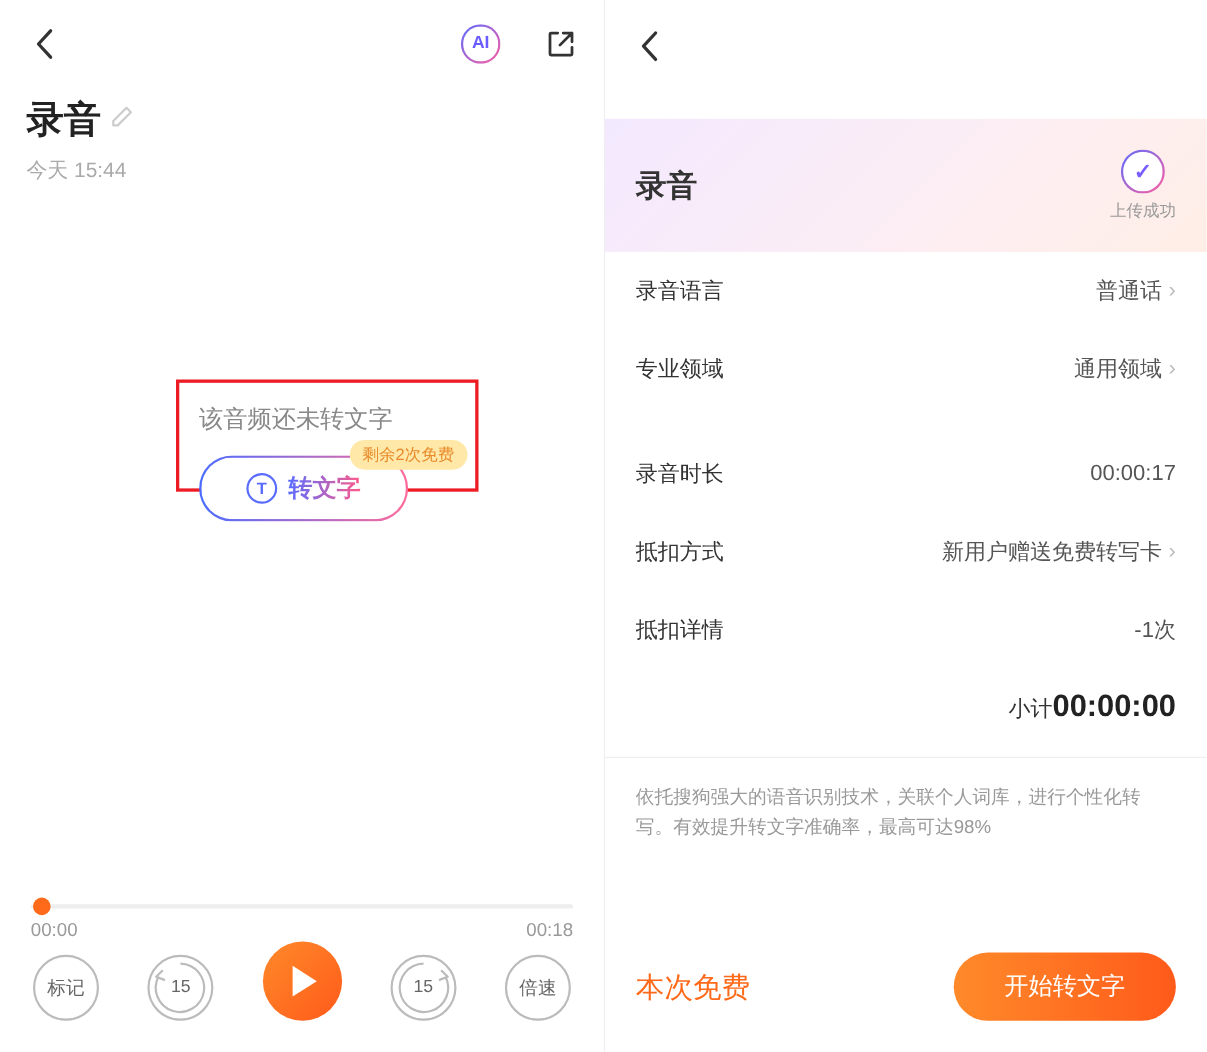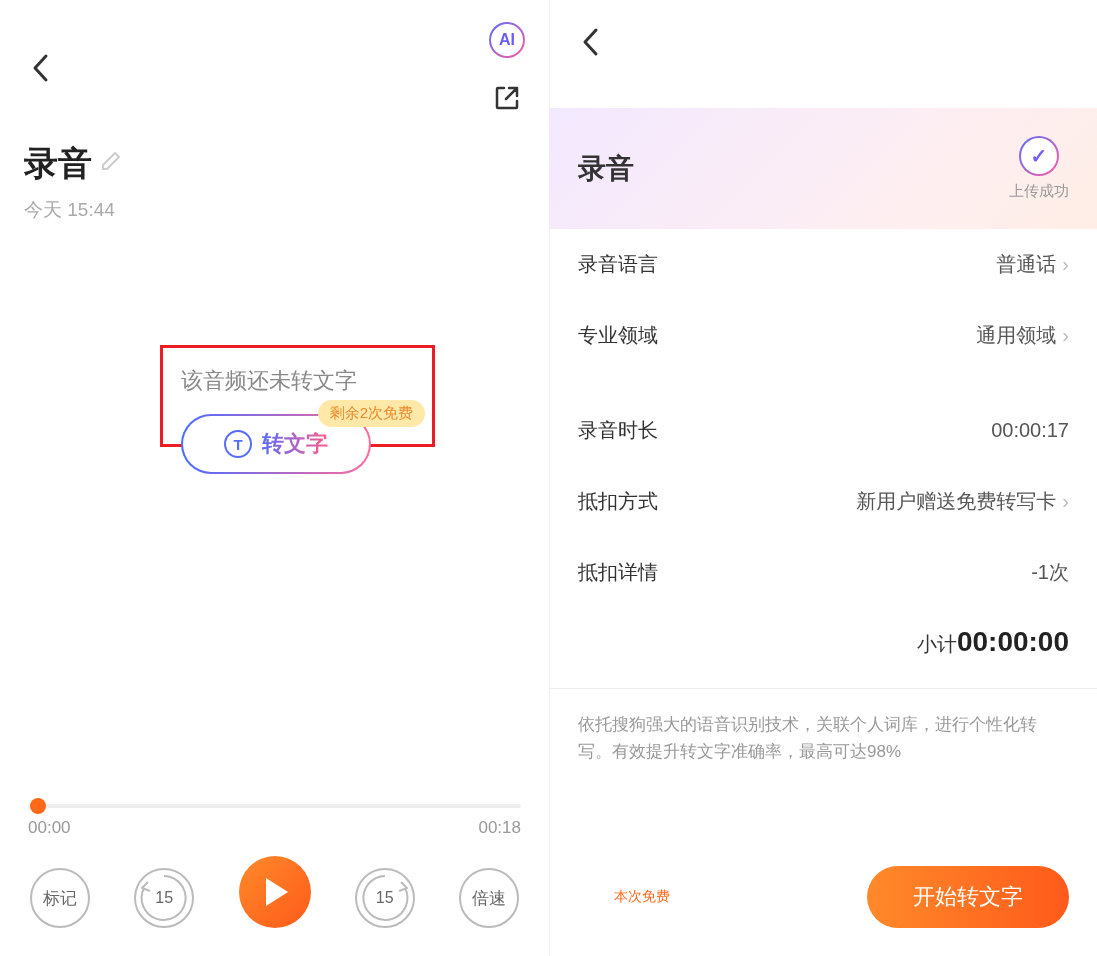--- a/index.html
+++ b/index.html
@@ -31,21 +31,21 @@
     align-items: center;
     justify-content: space-between;
     padding: 22px 24px 0 24px;
   }
   .back-btn {
     width: 32px; height: 32px;
     display: flex; align-items: center; justify-content: center;
     cursor: pointer;
   }
   .header-actions {
-    display: flex; gap: 25px; align-items: center; flex-direction: column;
+    display: flex; gap: 40px; align-items: center;
   }
   .ai-icon {
     width: 36px; height: 36px;
     border-radius: 50%;
     border: 2px solid transparent;
     background:
       linear-gradient(#fff,#fff) padding-box,
       linear-gradient(135deg,#5a6cff,#ff5ea0) border-box;
     display:flex;align-items:center;justify-content:center;
     font-size:16px;font-weight:600;
@@ -144,21 +144,20 @@
     position:absolute;
     left:10px;top:50%;
     transform:translate(-50%,-50%);
     width:16px;height:16px;
     border-radius:50%;
     background:#ff6a1a;
   }
   .time-row {
     display:flex;justify-content:space-between;
     font-size:17px;color:#999;
-    margin-bottom:18px;
   }
   .controls {
     display:flex;justify-content:space-between;align-items:flex-end;
     padding:0 2px;
   }
   .ctrl-btn {
     width:60px;height:60px;border-radius:50%;
     border:2px solid #bbb;
     display:flex;align-items:center;justify-content:center;
     font-size:17px;color:#666;
@@ -236,21 +235,21 @@
     font-size:17px;color:#999;line-height:1.6;
   }
 
   .rp-bottom {
     position:absolute;left:0;right:0;bottom:0;
     padding:22px 28px 28px;
     display:flex;justify-content:space-between;align-items:center;
     background:#fff;
   }
   .free-label {
-    font-size:14px;color:#ff6a1a;font-weight:500;margin-left:36px;
+    font-size:26px;color:#ff6a1a;font-weight:500;
   }
   .start-btn {
     padding:16px 46px;
     border-radius:32px;
     background:linear-gradient(90deg,#ff8a2a,#ff5a1a);
     color:#fff;font-size:22px;font-weight:500;
     border:none;cursor:pointer;
   }
 </style>
 </head>

